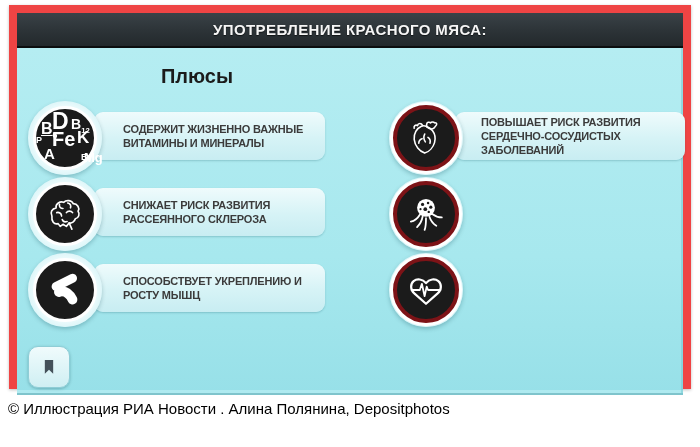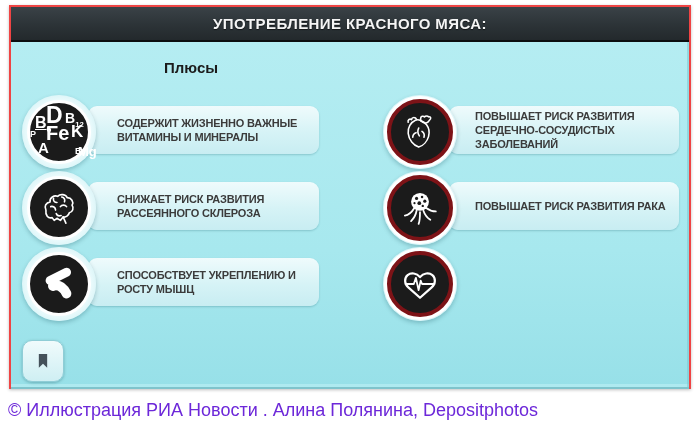--- a/index.html
+++ b/index.html
@@ -3,41 +3,41 @@
 <meta charset="utf-8">
 <style>
   html,body{margin:0;padding:0;}
   body{
     width:700px;height:447px;position:relative;overflow:hidden;
     background:#ffffff;
     font-family:"Liberation Sans", sans-serif;
   }
   .card{
     position:absolute;left:9px;top:5px;width:682px;height:384px;
-    border:2px solid #ef4444;box-sizing:border-box;
+    border:8px solid #ef4444;box-sizing:border-box;
     background:#bef264;
     box-shadow:0 1px 3px rgba(0,0,0,.25);
   }
   .card-header{
     height:33px;background:linear-gradient(180deg,#3a4247 0%,#2c3337 55%,#23292c 100%);
     border-bottom:2px solid #0c0e0f;
     display:flex;align-items:center;justify-content:center;
   }
   .card-header span{
     color:#f5f5f5;font-weight:bold;font-size:15px;letter-spacing:.4px;
     text-shadow:0 1px 1px rgba(0,0,0,.6);
   }
   .card-body{
     position:relative;height:347px;
     background:linear-gradient(180deg,#b5edf2 0%,#a7e8ee 60%,#97e0e8 100%);
     box-shadow:inset -2px 0 0 rgba(120,200,210,.55),
                inset 0 -2px 0 rgba(70,150,160,.45),
                inset 0 -5px 0 rgba(190,240,245,.6);
   }
-  .col-title{position:absolute;top:17px;font-size:15px;font-weight:bold;text-align:center;}
+  .col-title{position:absolute;top:17px;font-size:20px;font-weight:bold;text-align:center;}
   .pros-title{left:0;width:360px;color:#1b1b1b;}
   .cons-title{left:360px;width:317px;color:#a32121;}
 
   .item{position:absolute;height:74px;}
   .item.left{left:11px;width:350px;}
   .item.right{left:372px;width:296px;}
   .r0{top:53px}.r1{top:129px}.r2{top:205px}
 
   .bar{
     position:absolute;left:66px;top:11px;height:48px;border-radius:9px;
@@ -85,21 +85,21 @@
   .bookmark-btn{
     position:absolute;left:11px;top:298px;width:40px;height:40px;border-radius:10px;
     background:linear-gradient(180deg,#f0fbfc,#cfeff3);
     border:1px solid #8fcdd6;
     box-shadow:0 1px 3px rgba(0,60,70,.3);
     display:flex;align-items:center;justify-content:center;cursor:pointer;
   }
 
   .caption{
     position:absolute;left:8px;top:400px;
-    font-size:18px;color:#6d28d9;
+    font-size:15px;color:#000000;
   }
 </style>
 </head>
 <body>
 
 <div class="card">
   <div class="card-header">
     <span>УПОТРЕБЛЕНИЕ КРАСНОГО МЯСА:</span>
   </div>
 
@@ -177,23 +177,20 @@
               <path d="M30 26c-2 4-1 9 1 12"></path>
               <path d="M35 31c3 2 4 6 3 9"></path>
               <path d="M26 33c-3 1-5 4-5 7"></path>
             </g>
           </svg>
         </div>
       </div>
     </div>
 
     <div class="item right r1">
-      <div class="bar">
-        <span class="bar-label">ПОВЫШАЕТ РИСК РАЗВИТИЯ РАКА</span>
-      </div>
       <div class="icon-outer cons">
         <div class="icon-circle">
           <svg width="44" height="44" viewBox="0 0 64 64">
             <g stroke="#ffffff" stroke-width="2.6" fill="none" stroke-linecap="round">
               <path d="M23 33c-3 5-8 9-13 10"></path>
               <path d="M27 36c-1 6-4 11-8 15"></path>
               <path d="M32 38c0 6 0 12-2 17"></path>
               <path d="M37 36c2 6 5 10 10 13"></path>
               <path d="M41 32c4 3 9 5 14 5"></path>
             </g>

